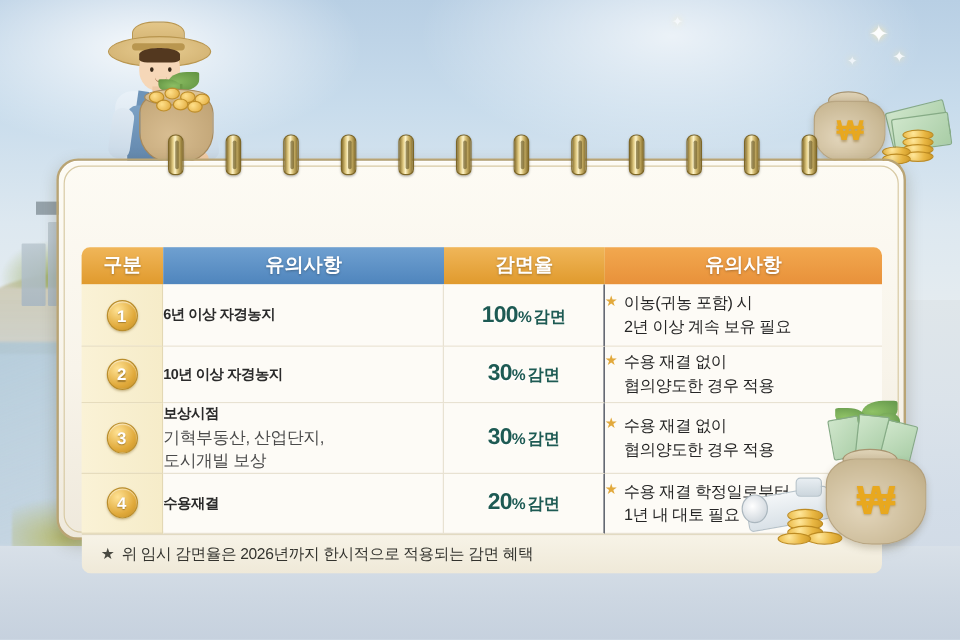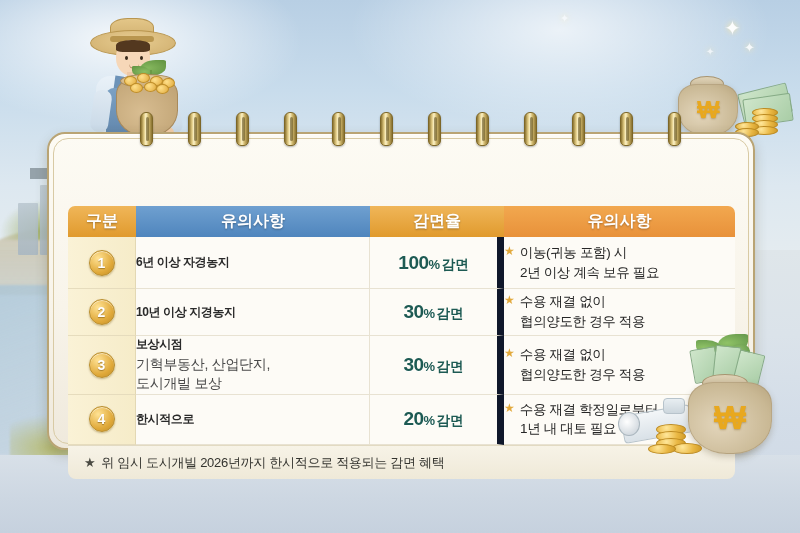--- a/index.html
+++ b/index.html
@@ -217,21 +217,21 @@
   .th.note   { background:linear-gradient(180deg,#f2a84f,#e8913a); border-radius:0 7px 0 0;font-family:Liberation Serif, serif; }
   .c-gubun {
     background:linear-gradient(90deg,#faf2d6,#f6ecc9);
     text-align:center; border-bottom:1px solid #e6dcbd; border-right:1px solid #e3d8b4;
   }
   .c-body {
     background:#fdfbf6; border-bottom:1px solid #e8e2d2; border-right:1px solid #e8e2d2;
     padding-left:14px;
   }
   .c-rate {
-    background:#fdfbf6; border-bottom:1px solid #e8e2d2; border-right:7px solid #0f172a;
+    background:#fdfbf6; border-bottom:1px solid #e8e2d2; border-right:1px solid #0f172a;
     text-align:center;
   }
   .c-note {
     background:#fdfbf6; border-bottom:1px solid #e8e2d2; padding-left:12px;
   }
   .badge {
     display:inline-block; width:26px; height:26px; line-height:25px;
     border-radius:50%; font-size:14px; font-weight:bold; color:#fff;
     background:radial-gradient(circle at 34% 30%,#ffe294,#e0a93a 62%,#c08d26 100%);
     border:1px solid #b98d2c; box-shadow:0 1px 2px rgba(120,90,20,.4), inset 0 1px 1px rgba(255,255,255,.6);
@@ -446,21 +446,21 @@
           <span class="note-txt">2년 이상 계속 보유 필요</span>
         </div>
       </td>
     </tr>
 
     <tr style="height:47px;">
       <td class="c-gubun">
         <span class="badge">2</span>
       </td>
       <td class="c-body">
-        <div class="main-label">10년 이상 지경농지</div>
+        <div class="main-label">10년 이상 자경농지</div>
       </td>
       <td class="c-rate">
         <span class="rate-val">30</span><span class="rate-val"><small>%</small></span><span class="rate-suffix">감면</span>
       </td>
       <td class="c-note">
         <div class="note-line">
           <span class="note-star">★</span>
           <span class="note-txt">수용 재결 없이</span>
         </div>
         <div class="note-line" style="padding-left:16px;">
@@ -490,40 +490,40 @@
           <span class="note-txt">협의양도한 경우 적용</span>
         </div>
       </td>
     </tr>
 
     <tr style="height:50px;">
       <td class="c-gubun">
         <span class="badge">4</span>
       </td>
       <td class="c-body">
-        <div class="main-label">한시적으로</div>
+        <div class="main-label">수용재결</div>
       </td>
       <td class="c-rate">
         <span class="rate-val">20</span><span class="rate-val"><small>%</small></span><span class="rate-suffix">감면</span>
       </td>
       <td class="c-note">
         <div class="note-line">
           <span class="note-star">★</span>
           <span class="note-txt">수용 재결 학정일로부터</span>
         </div>
         <div class="note-line" style="padding-left:16px;">
           <span class="note-txt">1년 내 대토 필요</span>
         </div>
       </td>
     </tr>
 
     <tr class="footer-row">
       <td colspan="4">
         <span class="footer-txt">
-          <span class="footer-star">★</span><span>위 임시 도시개빌 2026년까지 한시적으로 적용되는 감면 혜택</span>
+          <span class="footer-star">★</span><span>위 임시 감면율은 2026년까지 한시적으로 적용되는 감면 혜택</span>
         </span>
       </td>
     </tr>
   </tbody>
 </table>
 
 <div>
   <span class="scroll" style="left:622px; top:410px; width:70px; height:28px; transform:rotate(-10deg);"></span>
   <span class="scroll-end" style="left:618px; top:412px; width:22px; height:24px;"></span>
   <span class="scroll" style="left:663px; top:398px; width:22px; height:16px; background:linear-gradient(180deg,#e8eef2,#ccd6dd);"></span>

